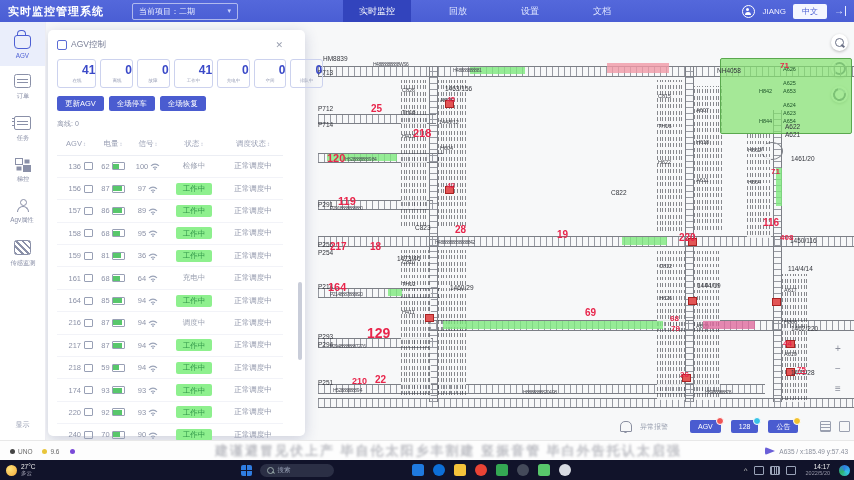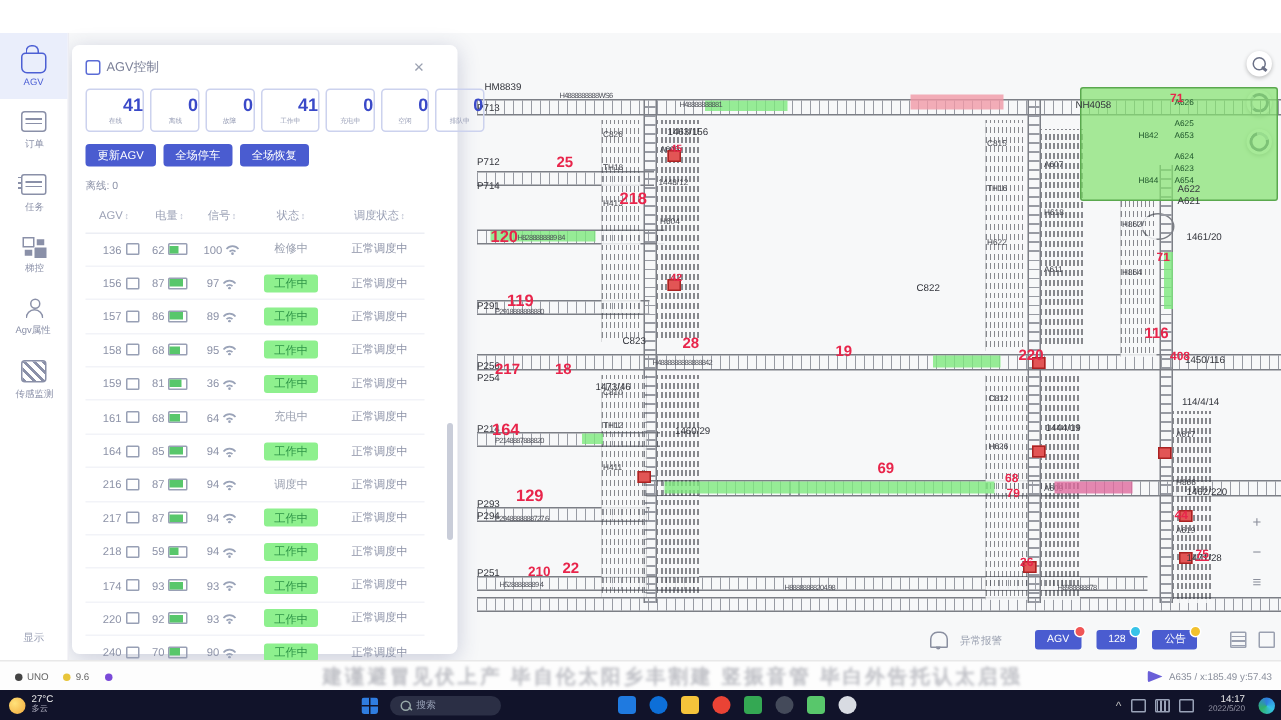--- a/index.html
+++ b/index.html
@@ -156,20 +156,39 @@
   .clock{display:flex;flex-direction:column;align-items:flex-end;line-height:1;margin-left:4px;}
   .ctime{font-size:6.5px;color:#eee;}
   .cdate{font-size:5.5px;color:#99a;}
   .traycircle{width:11px;height:11px;border-radius:50%;background:conic-gradient(#2f7de1,#35c3e8,#2fb36a,#2f7de1);margin-left:3px;}
 </style>
 </head>
 <body>
 
 <div id="app">
 
+  <div id="header">
+    <div class="logo">实时监控管理系统</div>
+    <div class="proj">
+      <span>当前项目：二期</span>
+      <span class="caret">▾</span>
+    </div>
+    <div id="header-tabs">
+        <div class="tab active">实时监控</div>
+        <div class="tab">回放</div>
+        <div class="tab">设置</div>
+        <div class="tab">文档</div>
+      </div>
+    <div class="hright">
+      <span class="uicon"></span>
+      <span class="uname">JIANG</span>
+      <span class="langbtn">中文</span>
+      <span class="exit">→</span>
+    </div>
+  </div>
 
   <div id="sidebar">
     <div id="side-items" style="width:100%">
         <div class="sitem active">
           <div class="ic ic-agv"></div>
           <div class="slabel">AGV</div>
         </div>
         <div class="sitem">
           <div class="ic ic-order"></div>
           <div class="slabel">订单</div>
@@ -331,21 +350,21 @@
       <div class="mtag" style="left: 285px; top: 184px;">P2918888888880</div>
       <div class="redmark" style="left: 326px; top: 82px; font-size: 10px;">25</div>
       <div class="redmark" style="left: 368px; top: 106px; font-size: 11px;">218</div>
       <div class="redmark" style="left: 282px; top: 131px; font-size: 11px;">120</div>
       <div class="redmark" style="left: 293px; top: 174px; font-size: 11px;">119</div>
       <div class="redmark" style="left: 410px; top: 203px; font-size: 10px;">28</div>
       <div class="redmark" style="left: 512px; top: 208px; font-size: 10px;">19</div>
       <div class="redmark" style="left: 285px; top: 220px; font-size: 10px;">217</div>
       <div class="redmark" style="left: 325px; top: 220px; font-size: 10px;">18</div>
       <div class="redmark" style="left: 283px; top: 260px; font-size: 11px;">164</div>
-      <div class="redmark" style="left: 299px; top: 304px; font-size: 11px;">129</div>
+      <div class="redmark" style="left: 322px; top: 304px; font-size: 14px;">129</div>
       <div class="redmark" style="left: 330px; top: 353px; font-size: 10px;">22</div>
       <div class="redmark" style="left: 307px; top: 355px; font-size: 9px;">210</div>
       <div class="redmark" style="left: 540px; top: 286px; font-size: 10px;">69</div>
       <div class="redmark" style="left: 634px; top: 211px; font-size: 10px;">220</div>
       <div class="redmark" style="left: 718px; top: 196px; font-size: 10px;">116</div>
       <div class="redmark" style="left: 735px; top: 212px; font-size: 8px;">408</div>
       <div class="redmark" style="left: 726px; top: 146px; font-size: 8px;">71</div>
       <div class="redmark" style="left: 735px; top: 40px; font-size: 8px;">71</div>
       <div class="redmark" style="left: 625px; top: 293px; font-size: 8px;">68</div>
       <div class="redmark" style="left: 626px; top: 303px; font-size: 8px;">79</div>

